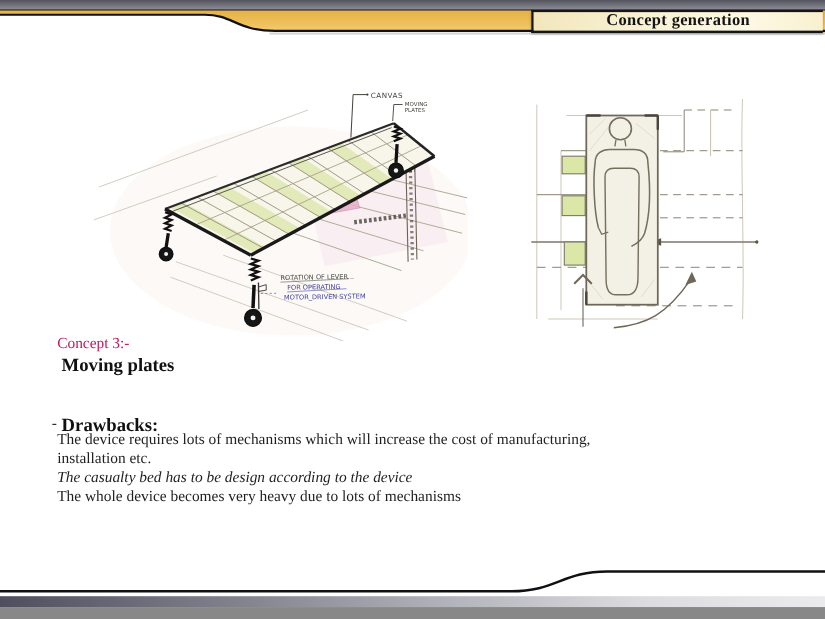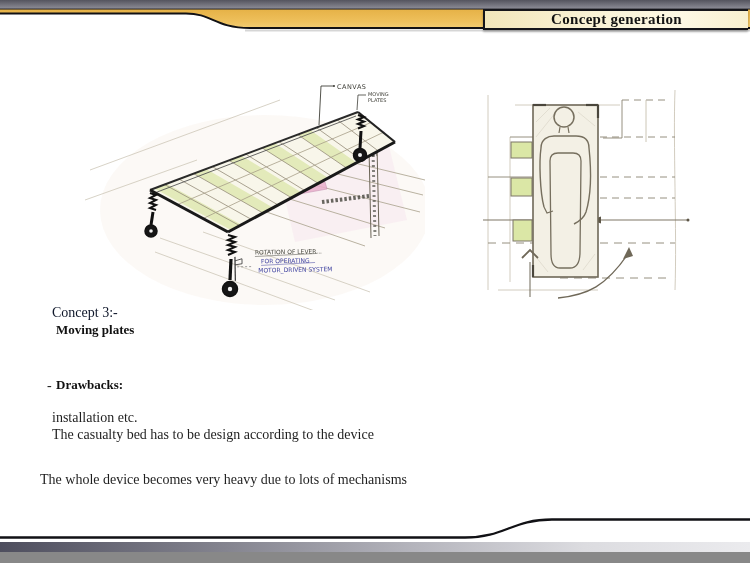--- a/index.html
+++ b/index.html
@@ -14,22 +14,22 @@
     border-top:2px solid #15151a; border-bottom:2px solid #15151a; border-left:2px solid #15151a;
     box-shadow:0 2px 2px rgba(0,0,0,0.28);
     display:flex; align-items:center; justify-content:center;
   }
   .title-box span{
     font-weight:bold; font-size:15px; color:#141414; letter-spacing:0.3px;
     font-family:"Liberation Serif", serif; line-height:1;
   }
   .sk{position:absolute;}
   .txt{position:absolute; white-space:nowrap; font-size:14px; color:#1e1e1e; line-height:1;}
-  .txt.gray{color:#0f172a;}
-  .txt.bold{font-weight:bold; font-size:13px; color:#111;}
+  .txt.gray{color:#be185d;}
+  .txt.bold{font-weight:bold; font-size:17px; color:#111;}
   .ftr-svg{position:absolute;left:0;bottom:0;}
 </style>
 </head>
 <body>
 
 <div class="slide">
 
   <svg class="hdr-svg" width="750" height="36">
     <defs>
       <linearGradient id="gbar" x1="0" y1="0" x2="0" y2="1">
@@ -241,23 +241,24 @@
       <line x1="52" y1="180" x2="52" y2="215" stroke-width="1"></line>
       <path d="M80,216 C110,213 128,204 150,172" stroke-width="1.3"></path>
       <polygon points="151,165 145,177 155,174" fill="#6f6858" stroke="none"></polygon>
     </g>
   </svg>
 
   <div class="txt gray" style="left:52px;top:306px;">Concept 3:-</div>
   <div class="txt bold" style="left:56px;top:323px;">Moving plates</div>
   <div class="txt bold" style="left:56px;top:378px;">Drawbacks:</div>
   <div class="txt" style="left:47px;top:379px;">-</div>
+  <div class="txt" style="left:52px;top:394px;">The device requires lots of mechanisms which will increase the cost of manufacturing,</div>
   <div class="txt" style="left:52px;top:411px;font-family:Liberation Serif, serif;">installation etc.</div>
-  <div class="txt" style="left:52px;top:428px;">The casualty bed has to be design according to the device</div>
-  <div class="txt" style="left:40px;top:445px;margin-top:28px;">The whole device becomes very heavy due to lots of mechanisms</div>
+  <div class="txt" style="left:52px;top:428px;font-style:italic;">The casualty bed has to be design according to the device</div>
+  <div class="txt" style="left:52px;top:445px;">The whole device becomes very heavy due to lots of mechanisms</div>
 
   <svg class="ftr-svg" width="750" height="36">
     <defs>
       <linearGradient id="fgrad" x1="0" y1="0" x2="1" y2="0">
         <stop offset="0" stop-color="#4e4e5e"></stop>
         <stop offset="0.3" stop-color="#84848f"></stop>
         <stop offset="0.55" stop-color="#b4b4bc"></stop>
         <stop offset="0.78" stop-color="#dcdce0"></stop>
         <stop offset="1" stop-color="#ebebee"></stop>
       </linearGradient>

